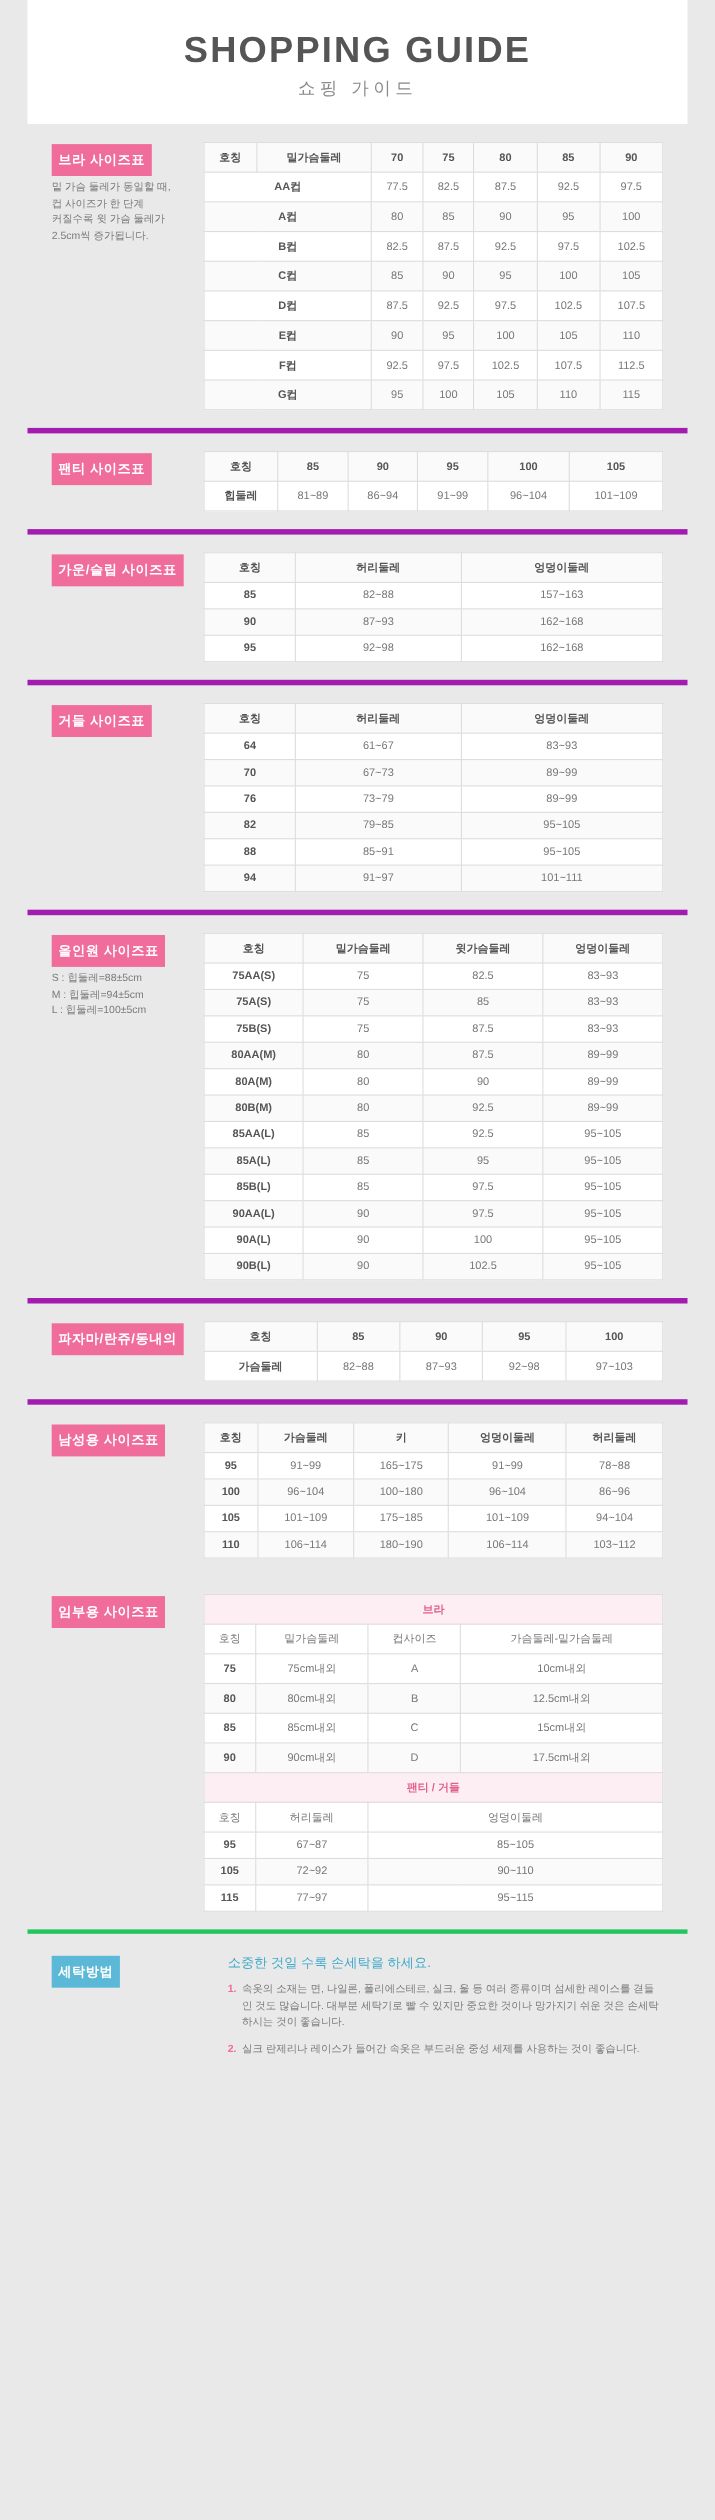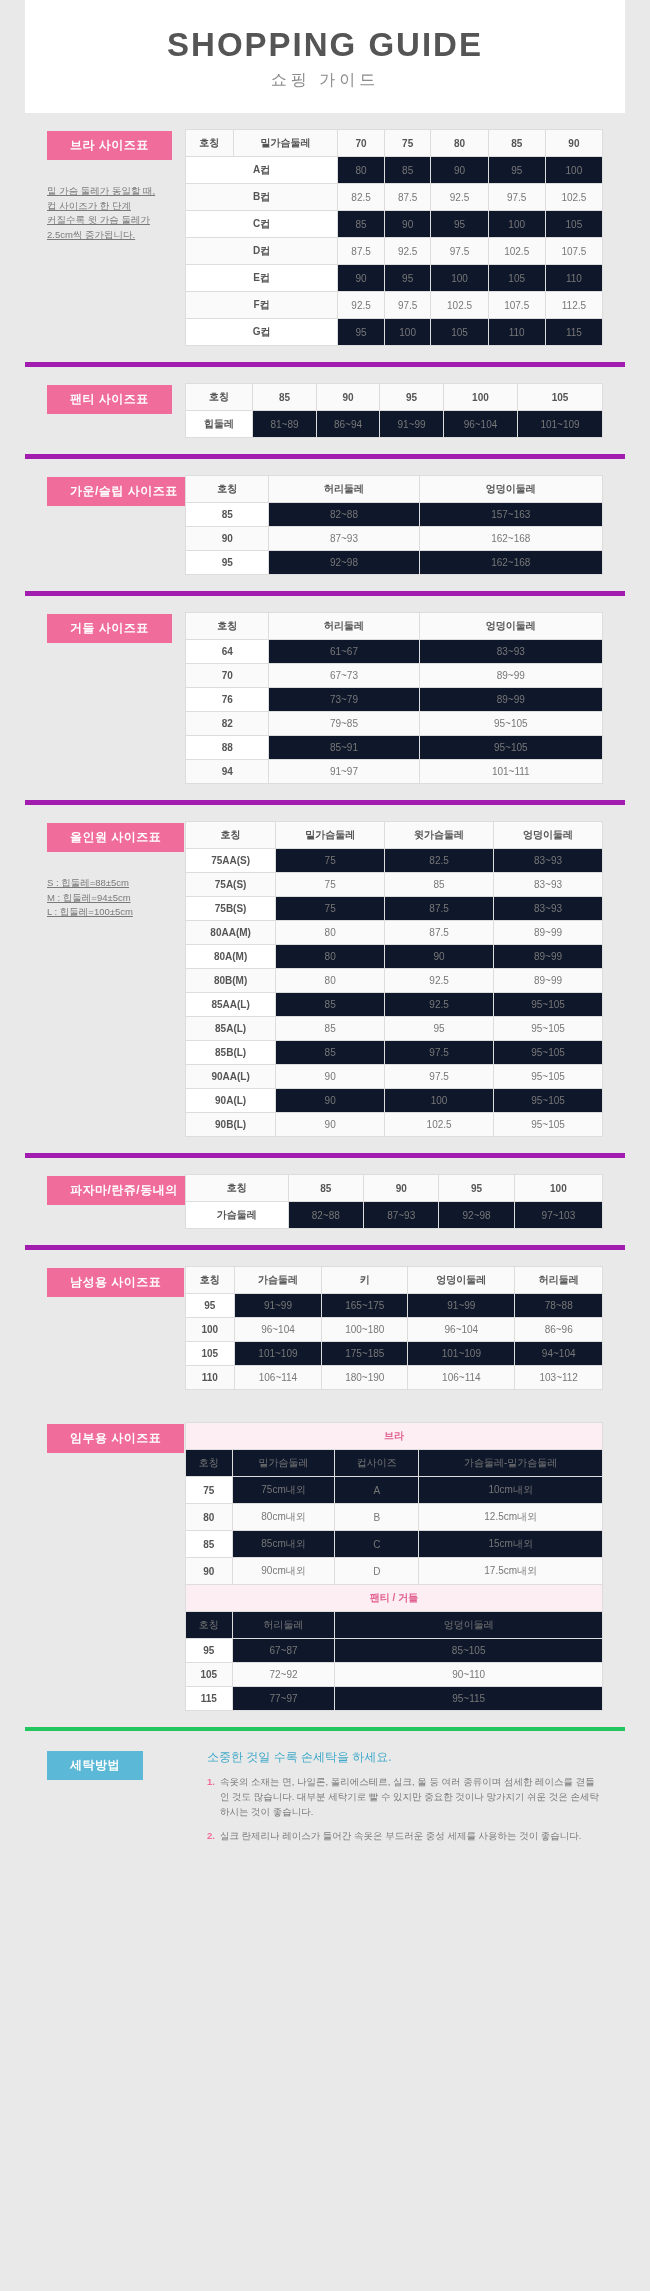--- a/index.html
+++ b/index.html
@@ -47,37 +47,36 @@
     flex: 0 0 160px;
     padding-left: 22px;
     padding-top: 2px;
   }
   .tag {
     display: inline-block;
     background: #f06c9a;
     color: #fff;
     font-size: 12px;
     font-weight: bold;
-    padding: 6px 23px;
+    padding: 6px 6px;
     letter-spacing: 0.5px;
     white-space: nowrap;
   }
   .tag.blue { background: #5bb8d6; }
   .note {
-    margin-top: 24px;
+    margin-top: 4px;
     font-size: 9.5px;
     line-height: 1.55;
     color: #7a7a7a;
-    text-decoration: underline;
   }
   .tablecol { flex: 1 1 auto; }
   table {
     width: 100%;
     border-collapse: collapse;
-    background: #0f172a;
+    background: #ffffff;
     font-size: 10px;
   }
   th, td {
     border: 1px solid #ddd;
     text-align: center;
     padding: 6px 2px;
     color: #777;
     font-weight: normal;
     height: 22px;
   }
@@ -148,20 +147,28 @@
                 <th>호칭</th>
                 <th>밑가슴둘레</th>
                 <th>70</th>
                 <th>75</th>
                 <th>80</th>
                 <th>85</th>
                 <th>90</th>
               </tr>
             </thead>
             <tbody>
+              <tr>
+                <td class="rowhead" colspan="2">AA컵</td>
+                <td>77.5</td>
+                <td>82.5</td>
+                <td>87.5</td>
+                <td>92.5</td>
+                <td>97.5</td>
+              </tr>
               <tr>
                 <td class="rowhead" colspan="2">A컵</td>
                 <td>80</td>
                 <td>85</td>
                 <td>90</td>
                 <td>95</td>
                 <td>100</td>
               </tr>
               <tr>
                 <td class="rowhead" colspan="2">B컵</td>

